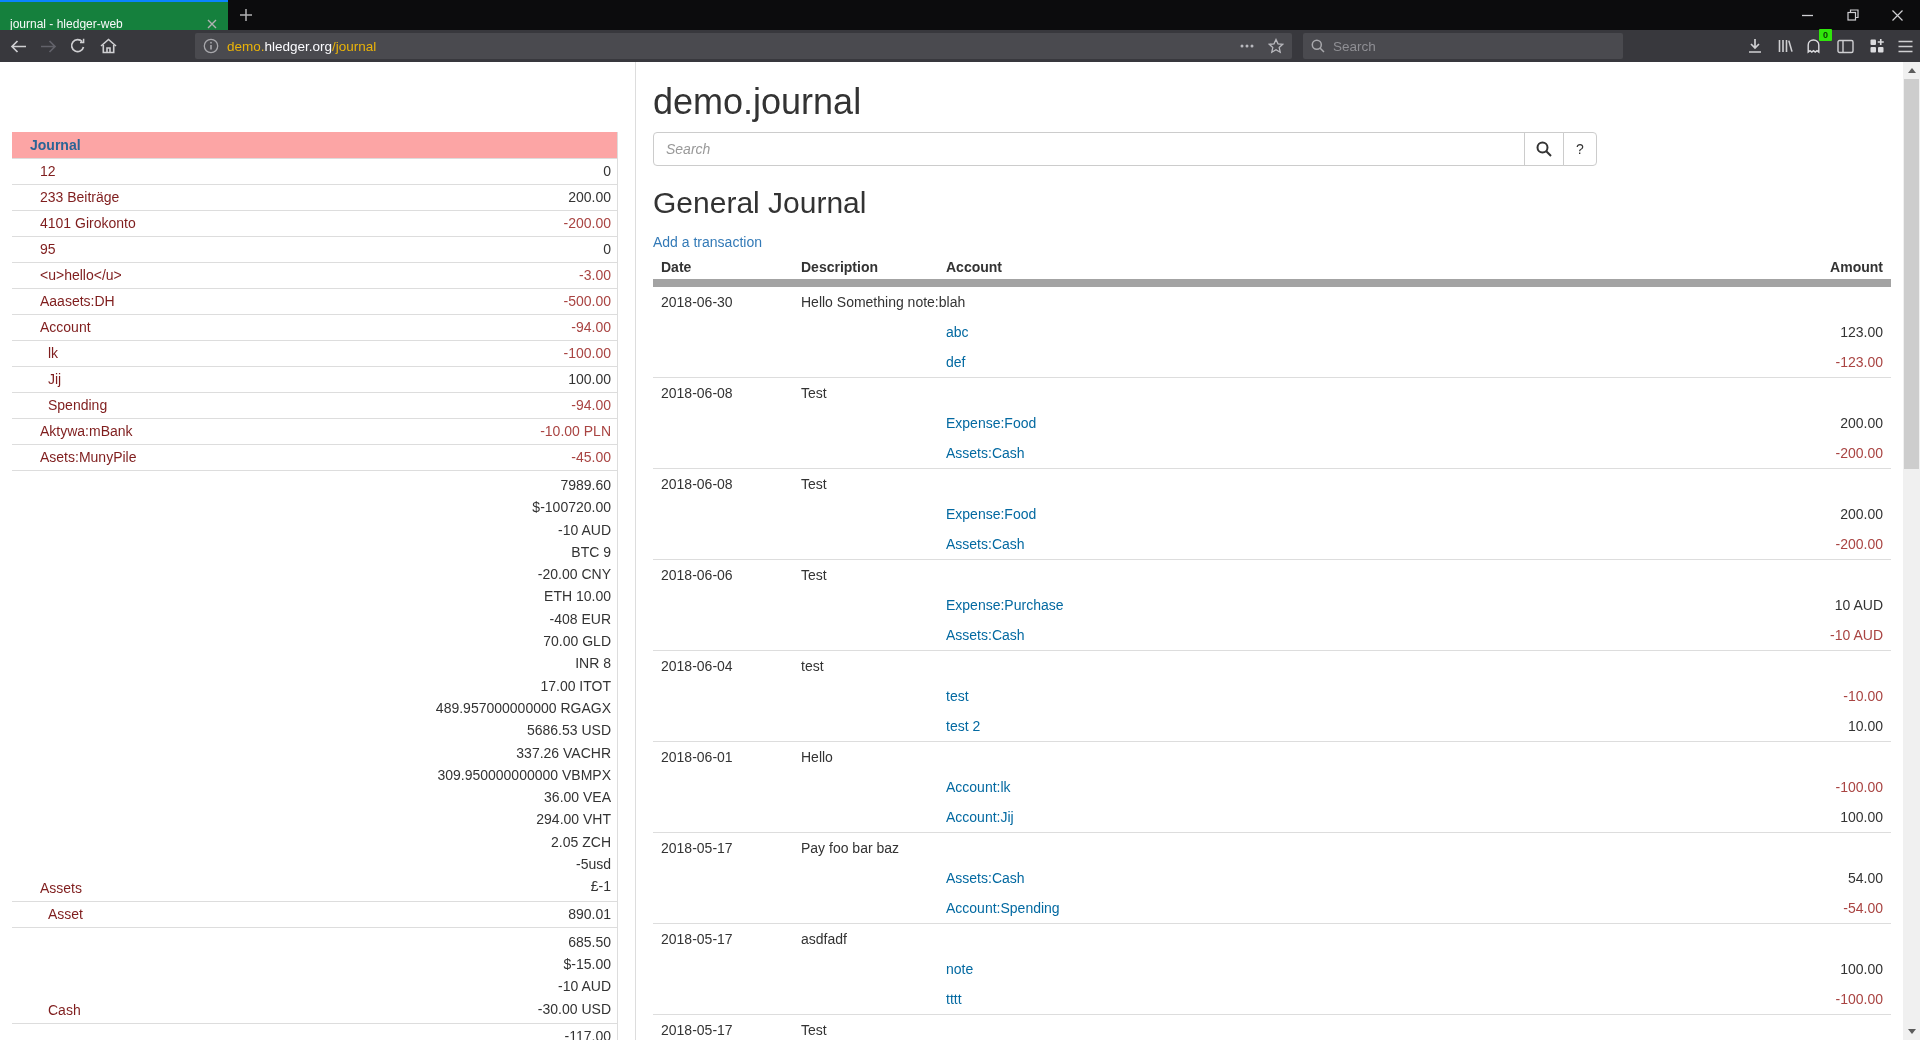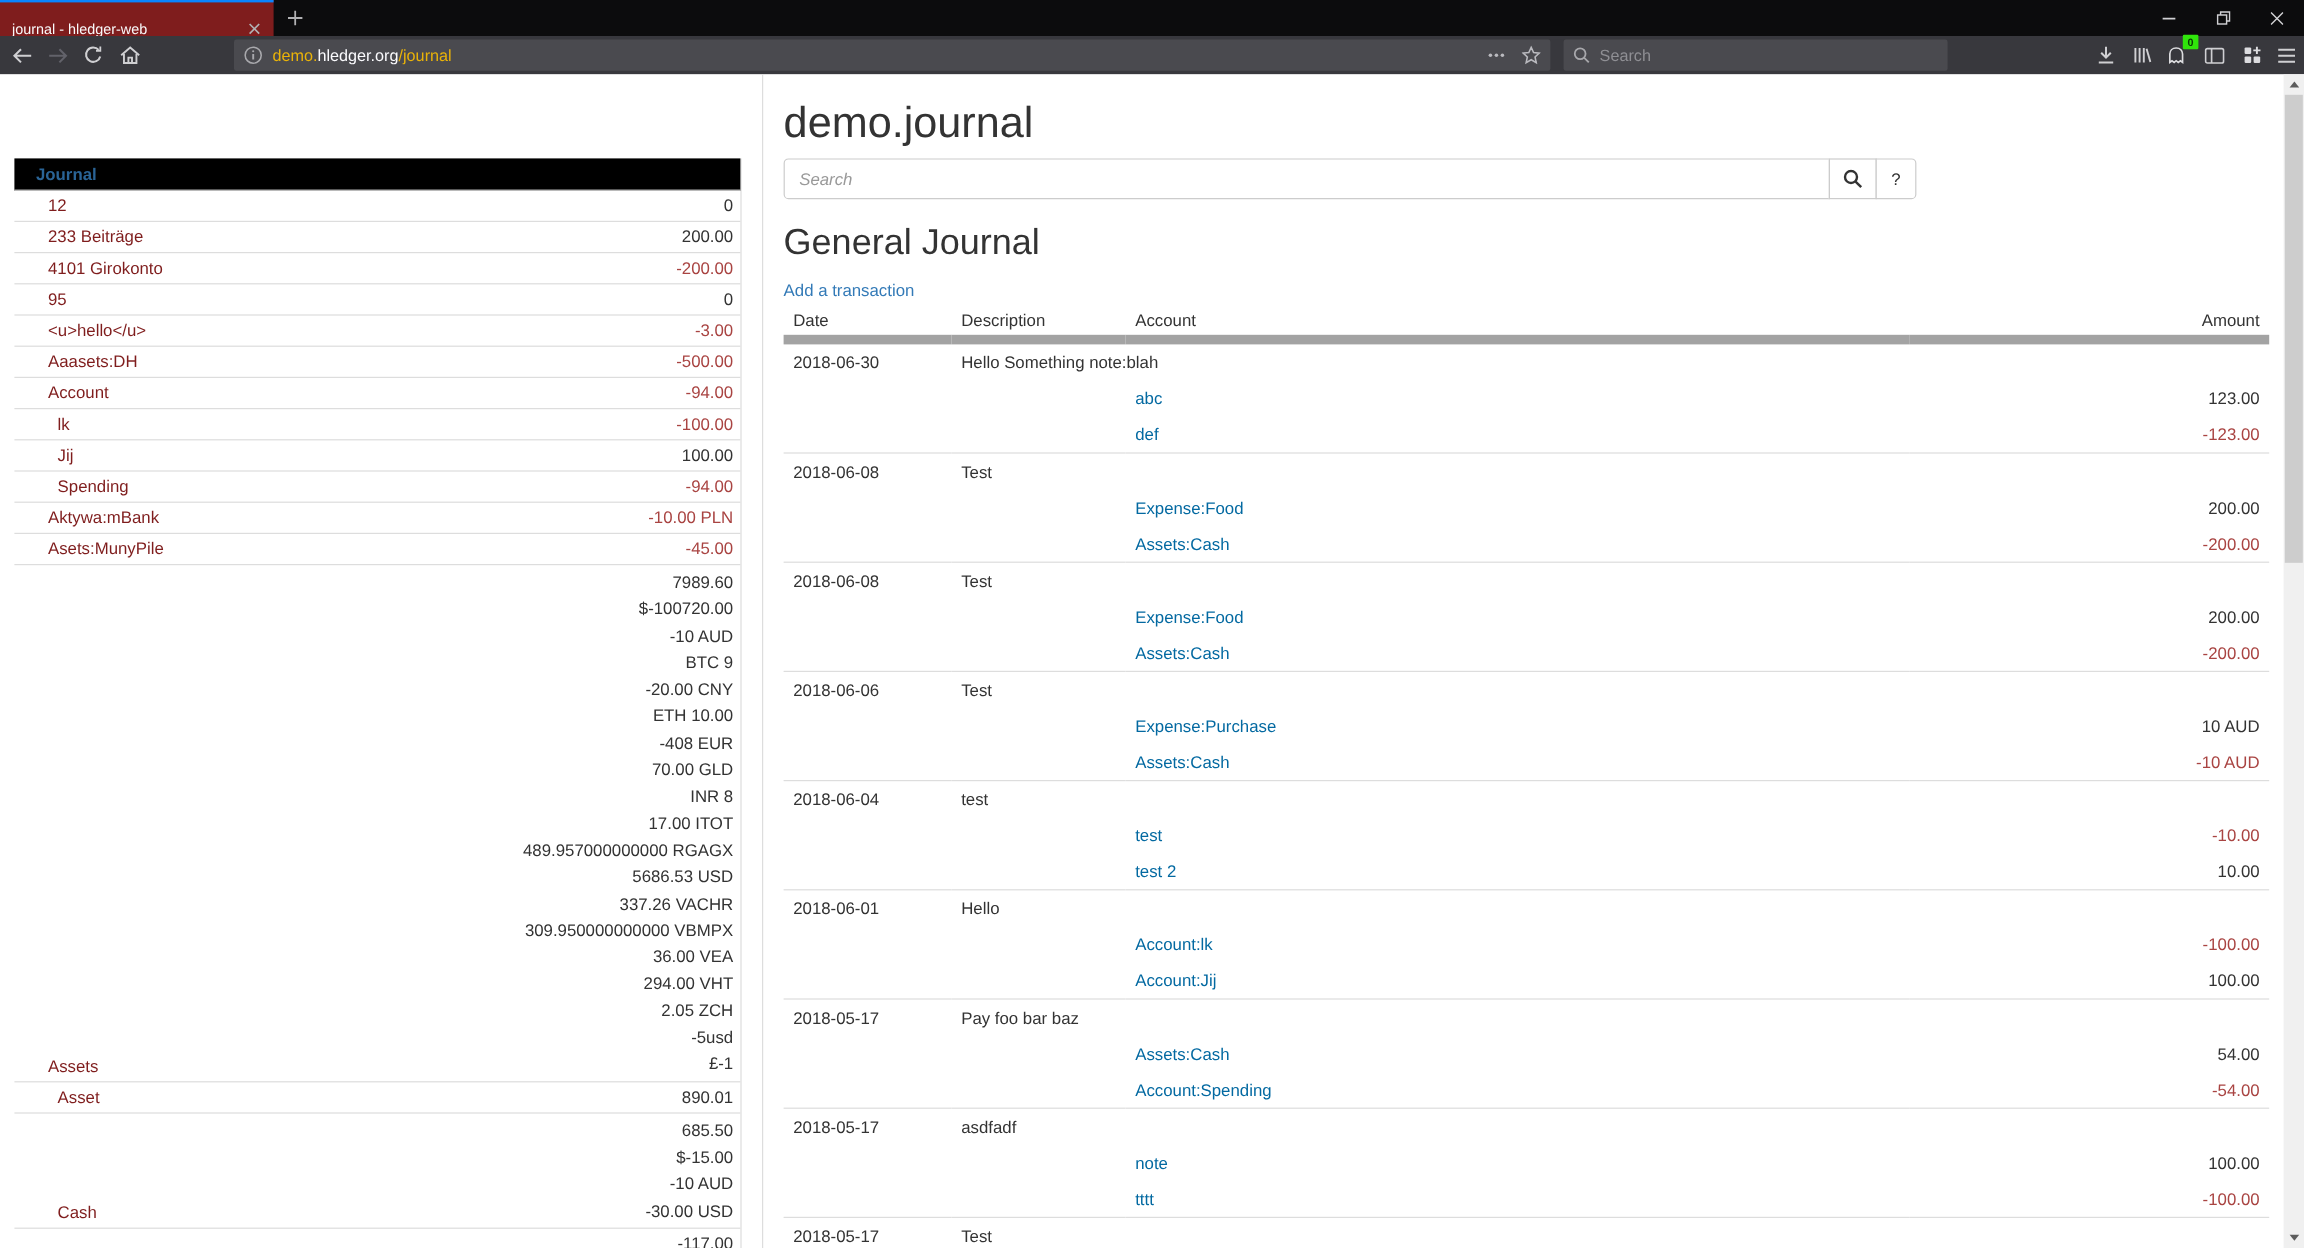--- a/index.html
+++ b/index.html
@@ -2,21 +2,21 @@
 <html><head>
 <meta charset="utf-8">
 <style>
   * { box-sizing: border-box; margin: 0; padding: 0; }
   html,body { width:1920px; height:1040px; overflow:hidden; background:#fff;
               font-family:"Liberation Sans", sans-serif; color:#333; }
 
   
   .chrome { position:absolute; top:0; left:0; width:1920px; height:62px; }
   .tab-bar { position:relative; height:30px; background:#0c0c0d; }
-  .tab { position:absolute; left:0; top:0; width:228px; height:30px; background:#7f1d1d;
+  .tab { position:absolute; left:0; top:0; width:228px; height:30px; background:#15803d;
          border-top:2px solid #0a84ff; display:flex; align-items:center; padding:15px 6px 0 10px; }
   .tab-title { color:#f9f9fa; font-size:12px; flex:1; white-space:nowrap; overflow:hidden; }
   .tab-close { width:20px; height:20px; display:flex; align-items:center; justify-content:center; }
   .newtab { position:absolute; left:232px; top:0; width:28px; height:30px;
             display:flex; align-items:center; justify-content:center; }
   .win-controls { position:absolute; right:0; top:0; height:30px; display:flex; }
   .win-btn { width:45px; height:30px; display:flex; align-items:center; justify-content:center; }
 
   .nav-bar { position:relative; height:32px; background:#38383d; }
   .nav-icon { position:absolute; top:2px; width:28px; height:28px;
@@ -30,21 +30,21 @@
   .nav-search span { color:#8f8f94; font-size:13.5px; margin-left:8px; }
   .badge { position:absolute; top:-3px; right:-5px; min-width:13px; height:12px; background:#30e60b;
            color:#0a3b05; font-size:9px; font-weight:bold; line-height:12px; text-align:center;
            border-radius:1px; padding:0 2px; }
 
   
   .page { position:absolute; top:62px; left:0; width:1920px; height:978px; background:#fff; }
 
   .sidebar { position:absolute; left:0; top:0; bottom:0; width:636px; border-right:1px solid #ddd; }
   .sb-table { margin:70px 0 0 12px; width:606px; border-right:1px solid #ddd; font-size:14px; }
-  .sb-header { display:flex; background:#000000; border-bottom:1px solid #ddd; padding:3px 0; }
+  .sb-header { display:flex; background:#fca5a5; border-bottom:1px solid #ddd; padding:3px 0; }
   .sb-header a { color:#2a6496; font-weight:bold; text-decoration:none; padding-left:18px; line-height:20px; }
   .sb-row { display:flex; align-items:flex-end; border-bottom:1px solid #ddd; padding:3px 0; }
   .sb-name { color:#7f1d1d; text-decoration:none; line-height:19px; white-space:nowrap; }
   .sb-name.d1 { padding-left:28px; } .sb-name.d2 { padding-left:36px; }
   .sb-amts { flex:1; text-align:right; padding-right:6px; }
   .sb-amt { line-height:19px; color:#333; white-space:nowrap; }
   .sb-row.multi .sb-amt { line-height:22.3px; }
   .neg { color:#a94442; }
 
   .main { position:absolute; left:636px; top:0; bottom:0; width:1267px; overflow:hidden;
@@ -55,21 +55,21 @@
                       padding:6px 12px; font-size:14px; color:#555; outline:none;
                       font-family:"Liberation Sans", sans-serif; }
   .search-row input::placeholder { font-style:italic; color:#999; }
   .search-row button { height:34px; background:#fff; border:1px solid #ccc; margin-left:-1px;
                        font-size:14px; color:#333; display:flex; align-items:center; justify-content:center; }
   .btn-search { width:40px; } .btn-help { width:34px; border-radius:0 4px 4px 0; }
   .main h2 { margin:20px 0 0; font-size:30px; font-weight:400; line-height:33px; color:#333; }
   .add-link { display:inline-block; margin-top:14px; font-size:14px; line-height:19px;
               color:#337ab7; text-decoration:none; }
   .journal-table { width:100%; border-collapse:collapse; font-size:14px; }
-  .journal-table th { text-align:left; font-weight:normal; padding:6px 8px 2px;
+  .journal-table th { text-align:left; font-weight:bold; padding:6px 8px 2px;
                       border-bottom:8px solid #a3a3a3; line-height:19px; }
   .journal-table th.r { text-align:right; }
   .journal-table td { padding:5px 8px; line-height:20px; vertical-align:top; }
   .journal-table tr.txn-first td { border-top:1px solid #ddd; }
   .c-amt { text-align:right; white-space:nowrap; }
   .c-acct a { color:#0369a1; text-decoration:none; }
 
   .scrollbar { position:absolute; right:0; top:0; bottom:0; width:17px; background:#f0f0f0; }
   .sc-arrow { position:absolute; left:0; width:17px; height:17px;
               display:flex; align-items:center; justify-content:center; }

